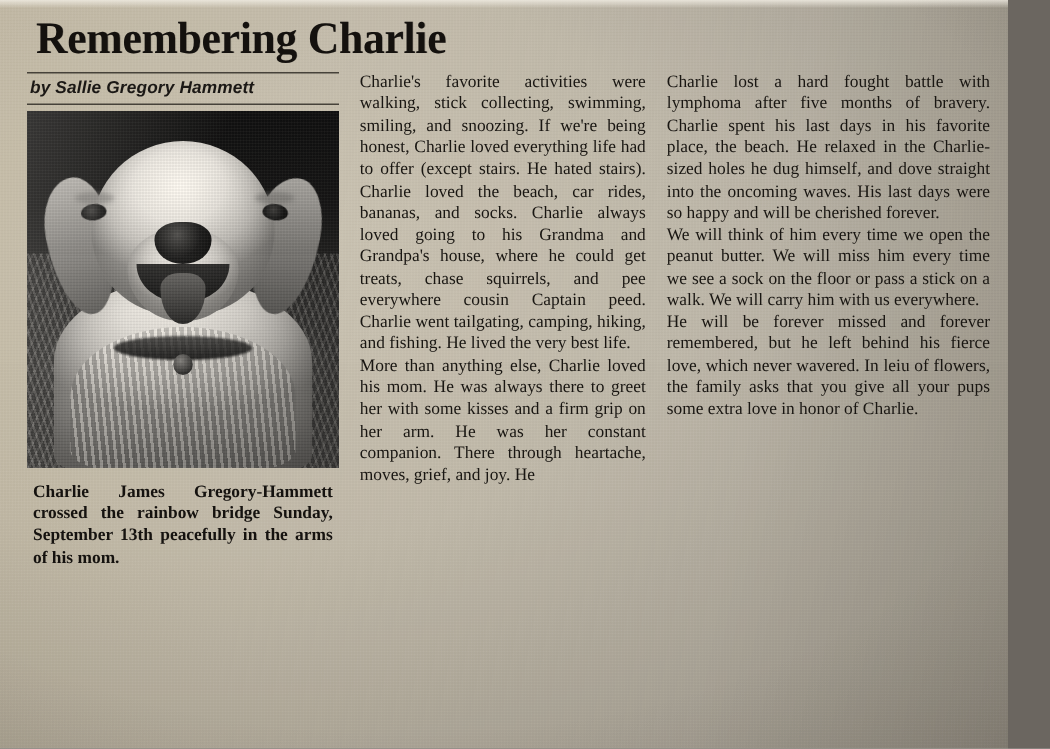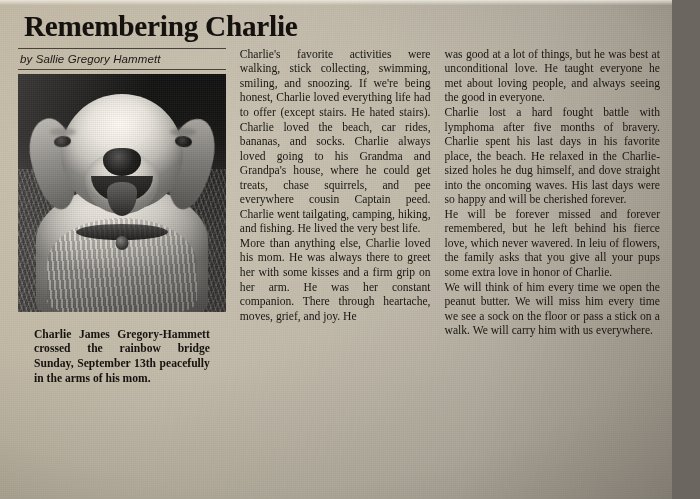--- a/index.html
+++ b/index.html
@@ -97,21 +97,21 @@
   .rule {
     border: 0;
     border-top: 1.4px solid #2b2721;
     margin: 0;
     opacity: 0.82;
   }
 
   .byline {
     font-family: "Liberation Sans", "DejaVu Sans", sans-serif;
     font-style: italic;
-    font-weight: normal;
+    font-weight: bold;
     font-size: 11.5px;
     letter-spacing: 0.1px;
     padding: 4px 0 4px 2px;
     color: #1b1815;
   }
 
   .photo {
     position: relative;
     width: 100%;
     height: 238px;
@@ -281,21 +281,21 @@
     margin: 0;
   }
   .body-text + .body-text { margin-top: 0; }
 
   .caption-text {
     font-weight: bold;
     font-size: 11.6px;
     line-height: 1.26;
     text-align: justify;
     color: #15120f;
-    margin: 16px;
+    margin: 4px;
   }
   .caption-text + .caption-text { margin-top: 11px; }
 
   .caption-block { margin-top: 9px; }
 </style>
 </head>
 <body>
 
 <div class="page">
   <div class="paper-base"></div>
@@ -347,21 +347,20 @@
           <p class="caption-text">Charlie James Gregory-Hammett crossed the rainbow bridge Sunday, September 13th peacefully in the arms of his mom.</p>
         </div>
       </div>
 
       <div class="col col-2">
         <p class="body-text">Charlie's favorite activities were walking, stick collecting, swimming, smiling, and snoozing. If we're being honest, Charlie loved everything life had to offer (except stairs. He hated stairs). Charlie loved the beach, car rides, bananas, and socks. Charlie always loved going to his Grandma and Grandpa's house, where he could get treats, chase squirrels, and pee everywhere cousin Captain peed. Charlie went tailgating, camping, hiking, and fishing. He lived the very best life.</p>
         <p class="body-text">More than anything else, Charlie loved his mom. He was always there to greet her with some kisses and a firm grip on her arm. He was her constant companion. There through heartache, moves, grief, and joy. He</p>
       </div>
 
       <div class="col col-3">
-        <p class="body-text">was good at a lot of things, but he was best at unconditional love. He taught everyone he met about loving people, and always seeing the good in everyone.</p>
         <p class="body-text">Charlie lost a hard fought battle with lymphoma after five months of bravery. Charlie spent his last days in his favorite place, the beach. He relaxed in the Charlie-sized holes he dug himself, and dove straight into the oncoming waves. His last days were so happy and will be cherished forever.</p>
+        <p class="body-text">We will think of him every time we open the peanut butter. We will miss him every time we see a sock on the floor or pass a stick on a walk. We will carry him with us everywhere.</p>
         <p class="body-text">He will be forever missed and forever remembered, but he left behind his fierce love, which never wavered. In leiu of flowers, the family asks that you give all your pups some extra love in honor of Charlie.</p>
-        <p class="body-text">We will think of him every time we open the peanut butter. We will miss him every time we see a sock on the floor or pass a stick on a walk. We will carry him with us everywhere.</p>
       </div>
 
     </div>
   </div>
 </div>
 
 </body></html>

